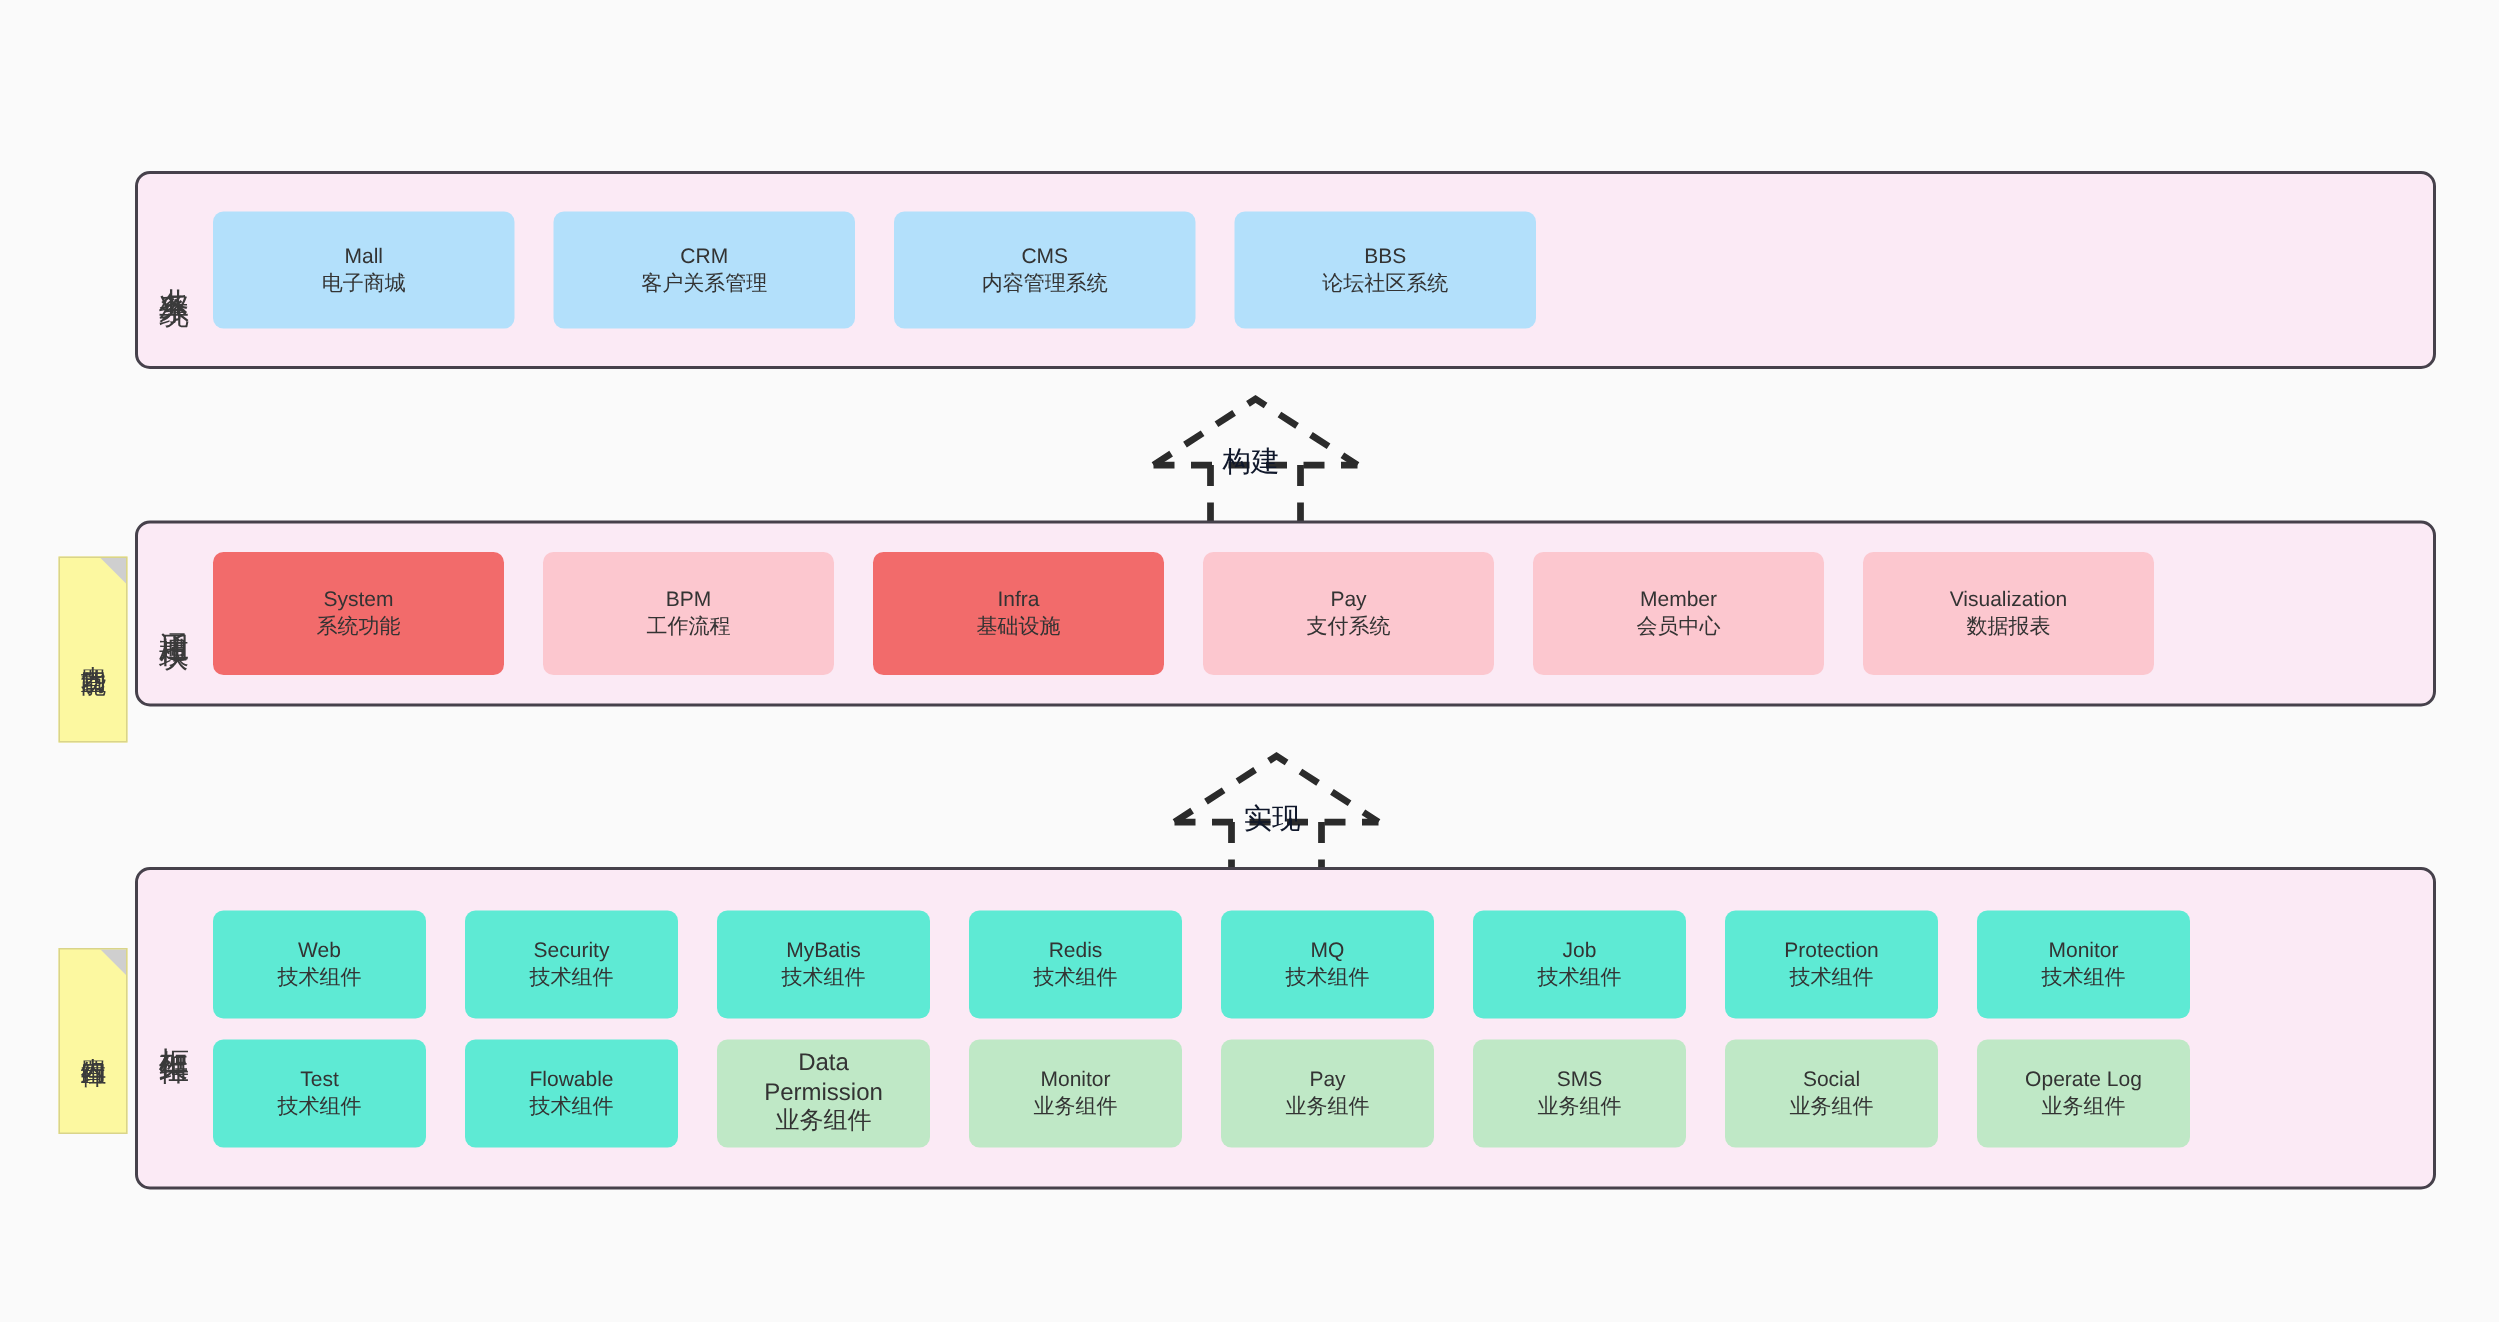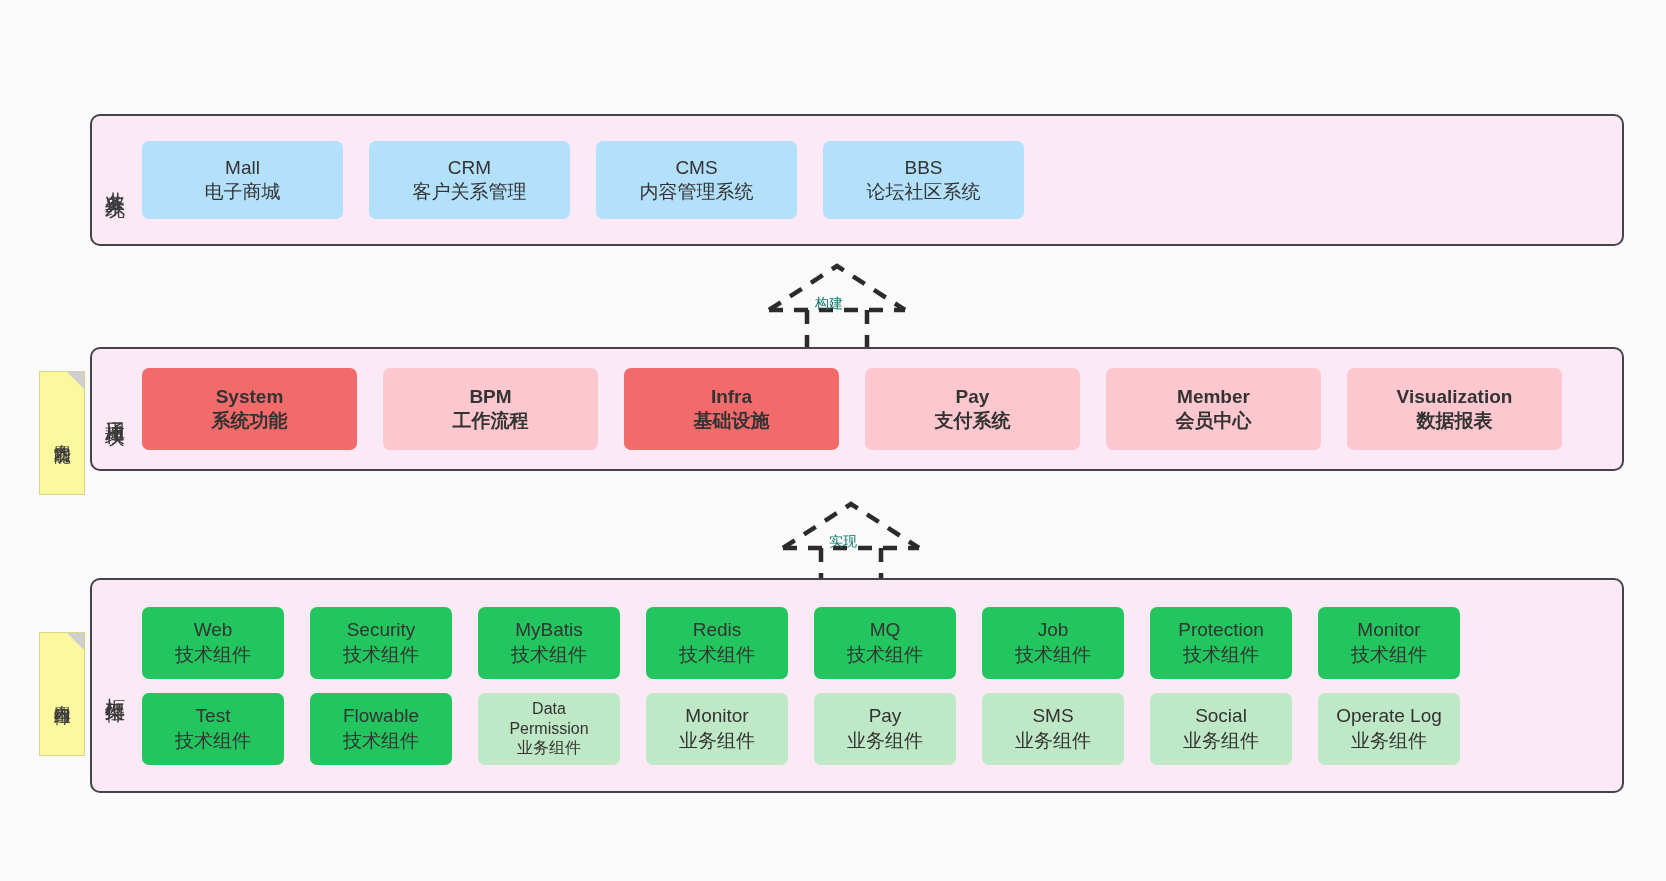--- a/index.html
+++ b/index.html
@@ -56,40 +56,40 @@
 
   
   .node {
     border-radius: 7px;
     display: flex;
     flex-direction: column;
     align-items: center;
     justify-content: center;
     text-align: center;
     color: #333333;
-    font-size: 19px;
+    font-size: 14px;
     line-height: 1.28;
     padding: 6px 4px;
     user-select: none;
   }
   .node .t1 { white-space: pre-line; }
   .node .t2 { }
 
   
   .layer-business .layer-body { padding-top: 14px; padding-bottom: 14px; }
   .n-blue { background: #b3e0fb; }
   .layer-business .node { width: 201px; height: 78px; }
 
   
   .n-red    { background: #f26b6b; }
   .n-pink   { background: #fcc7cf; }
-  .layer-module .node { width: 215px; height: 82px; font-weight: bold; }
-
-  
-  .n-green  { background: #22c55e; }
+  .layer-module .node { width: 194px; height: 82px; }
+
+  
+  .n-green  { background: #5eead4; }
   .n-green-l{ background: #bfe8c6; }
   .layer-framework .node { width: 142px; height: 72px; }
   .layer-framework .row { gap: 26px; }
   .layer-framework .node.three-line { font-size: 16px; line-height: 1.22; }
 
   
   .note {
     position: absolute;
     width: 46px;
     background: #fcf8a0;
@@ -111,22 +111,22 @@
     width: 0; height: 0;
     border-top: 17px solid #cfcfcf;
     border-left: 17px solid transparent;
   }
 
   
   .arrow { position: absolute; }
   .arrow svg { display: block; }
   .arrow-label {
     position: absolute;
-    font-size: 14px;
-    color: #0f766e;
+    font-size: 19px;
+    color: #0f172a;
     background: transparent;
     user-select: none;
     white-space: nowrap;
   }
 </style>
 </head>
 <body>
 
 <div id="canvas">
 

